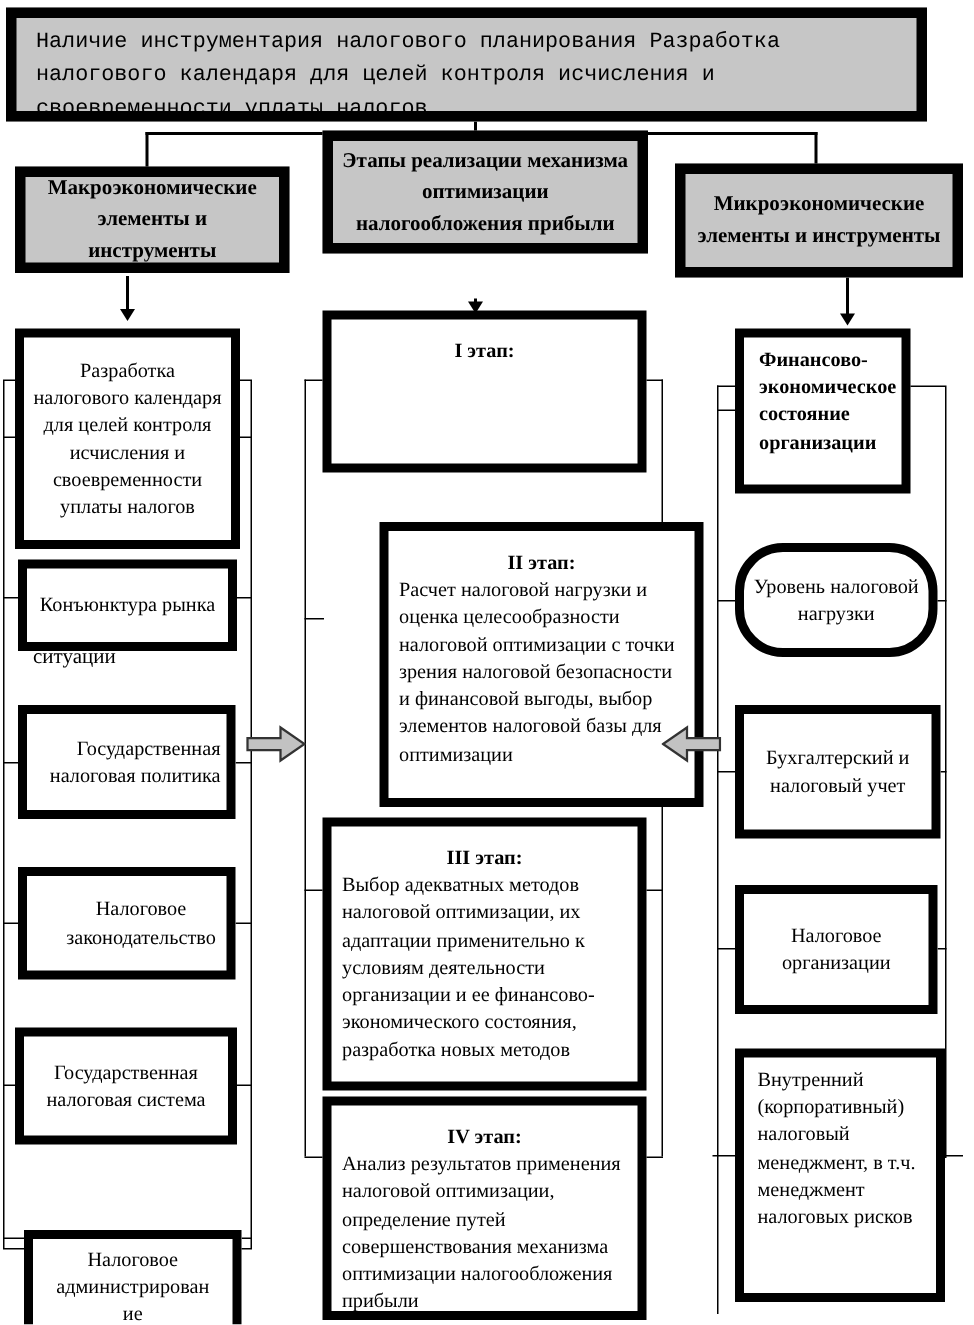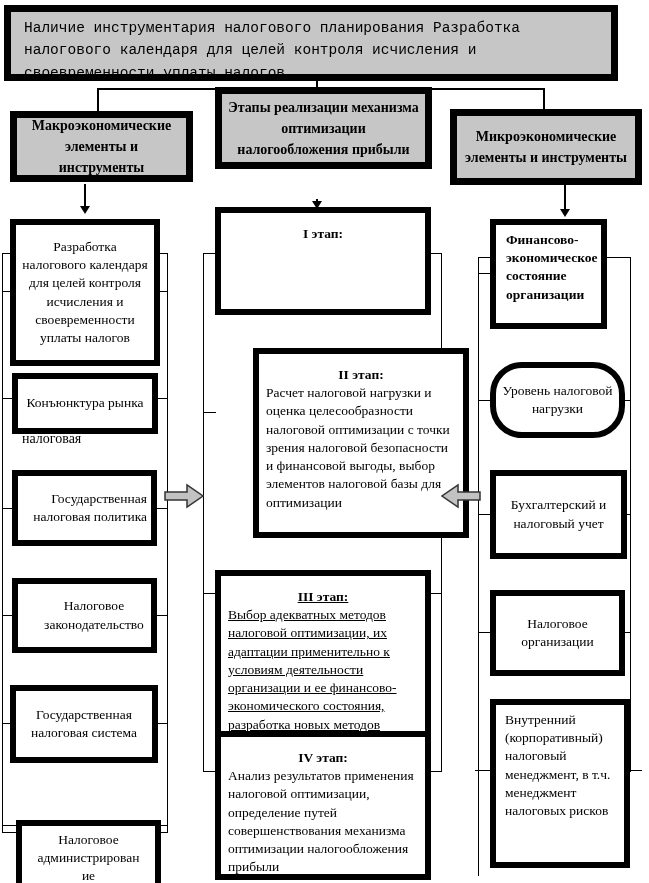--- a/index.html
+++ b/index.html
@@ -67,21 +67,21 @@
   <div class="line" style="left:2px; top:508px; width:10px; height:1px;"></div>
   <div class="line" style="left:157px; top:508px; width:11px; height:1px;"></div>
   <div class="line" style="left:2px; top:615px; width:10px; height:1px;"></div>
   <div class="line" style="left:157px; top:615px; width:11px; height:1px;"></div>
   <div class="line" style="left:2px; top:723px; width:8px; height:1px;"></div>
   <div class="line" style="left:158px; top:723px; width:10px; height:1px;"></div>
   <div class="line" style="left:2px; top:825px; width:14px; height:1px;"></div>
   <div class="line" style="left:161px; top:825px; width:7px; height:1px;"></div>
 
   <div class="frag" style="left:37px; top:352px; font-weight:bold;">Особенности</div>
-  <div class="frag" style="left:22px; top:431px;">налоговая</div>
+  <div class="frag" style="left:22px; top:431px;">ситуации</div>
 
   <div class="wbox cflex" style="left:10px; top:219px; width:150px; height:147px;">Разработка налогового календаря для целей контроля исчисления и своевременности уплаты налогов</div>
   <div class="wbox cflex" style="left:12px; top:373px; width:146px; height:61px;">Конъюнктура рынка</div>
   <div class="wbox cflex" style="left:12px; top:470px; width:145px; height:76px;text-align:right;">Государственная налоговая политика</div>
   <div class="wbox cflex" style="left:12px; top:578px; width:145px; height:75px;padding-left:23px;">Налоговое законодательство</div>
   <div class="wbox cflex" style="left:10px; top:685px; width:148px; height:78px;">Государственная налоговая система</div>
   <div class="wbox cflex prelines" style="left:16px; top:788px; width:145px; height:76px;margin-top:32px;">Налоговое
 администрирован
 ие</div>
 
@@ -96,21 +96,21 @@
   <div class="line" style="left:203px; top:771px; width:13px; height:1px;"></div>
   <div class="line" style="left:429px; top:771px; width:13px; height:1px;"></div>
 
   <div class="wbox stagebox" style="left:215px; top:207px; width:216px; height:108px;">
     <span class="title">I этап:</span>
   </div>
   <div class="wbox stagebox" style="left:215px; top:348px; width:216px; height:190px;margin-left:38px;">
     <span class="title">II этап:</span>
     <span>Расчет налоговой нагрузки и оценка целесообразности налоговой оптимизации с точки зрения налоговой безопасности и финансовой выгоды, выбор элементов налоговой базы для оптимизации</span>
   </div>
-  <div class="wbox stagebox" style="left:215px; top:570px; width:216px; height:182px;text-decoration:underline;">
+  <div class="wbox stagebox" style="left:215px; top:545px; width:216px; height:182px;">
     <span class="title">III этап:</span>
     <span>Выбор адекватных методов налоговой оптимизации, их адаптации применительно к условиям деятельности организации и ее финансово-экономического состояния, разработка новых методов</span>
   </div>
   <div class="wbox stagebox" style="left:215px; top:731px; width:216px; height:149px;">
     <span class="title">IV этап:</span>
     <span>Анализ результатов применения налоговой оптимизации, определение путей совершенствования механизма оптимизации налогообложения  прибыли</span>
   </div>
 
   <div class="line" style="left:478px; top:257px; width:1px; height:619px;"></div>
   <div class="line" style="left:478px; top:257px; width:152px; height:1px;"></div>

